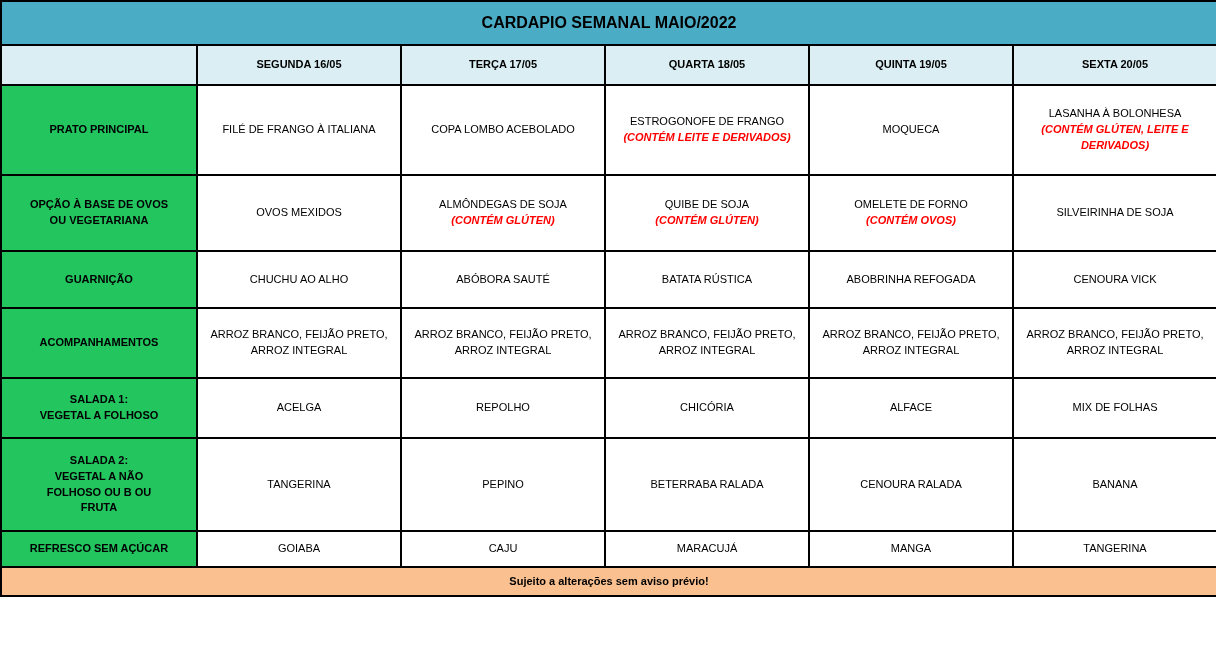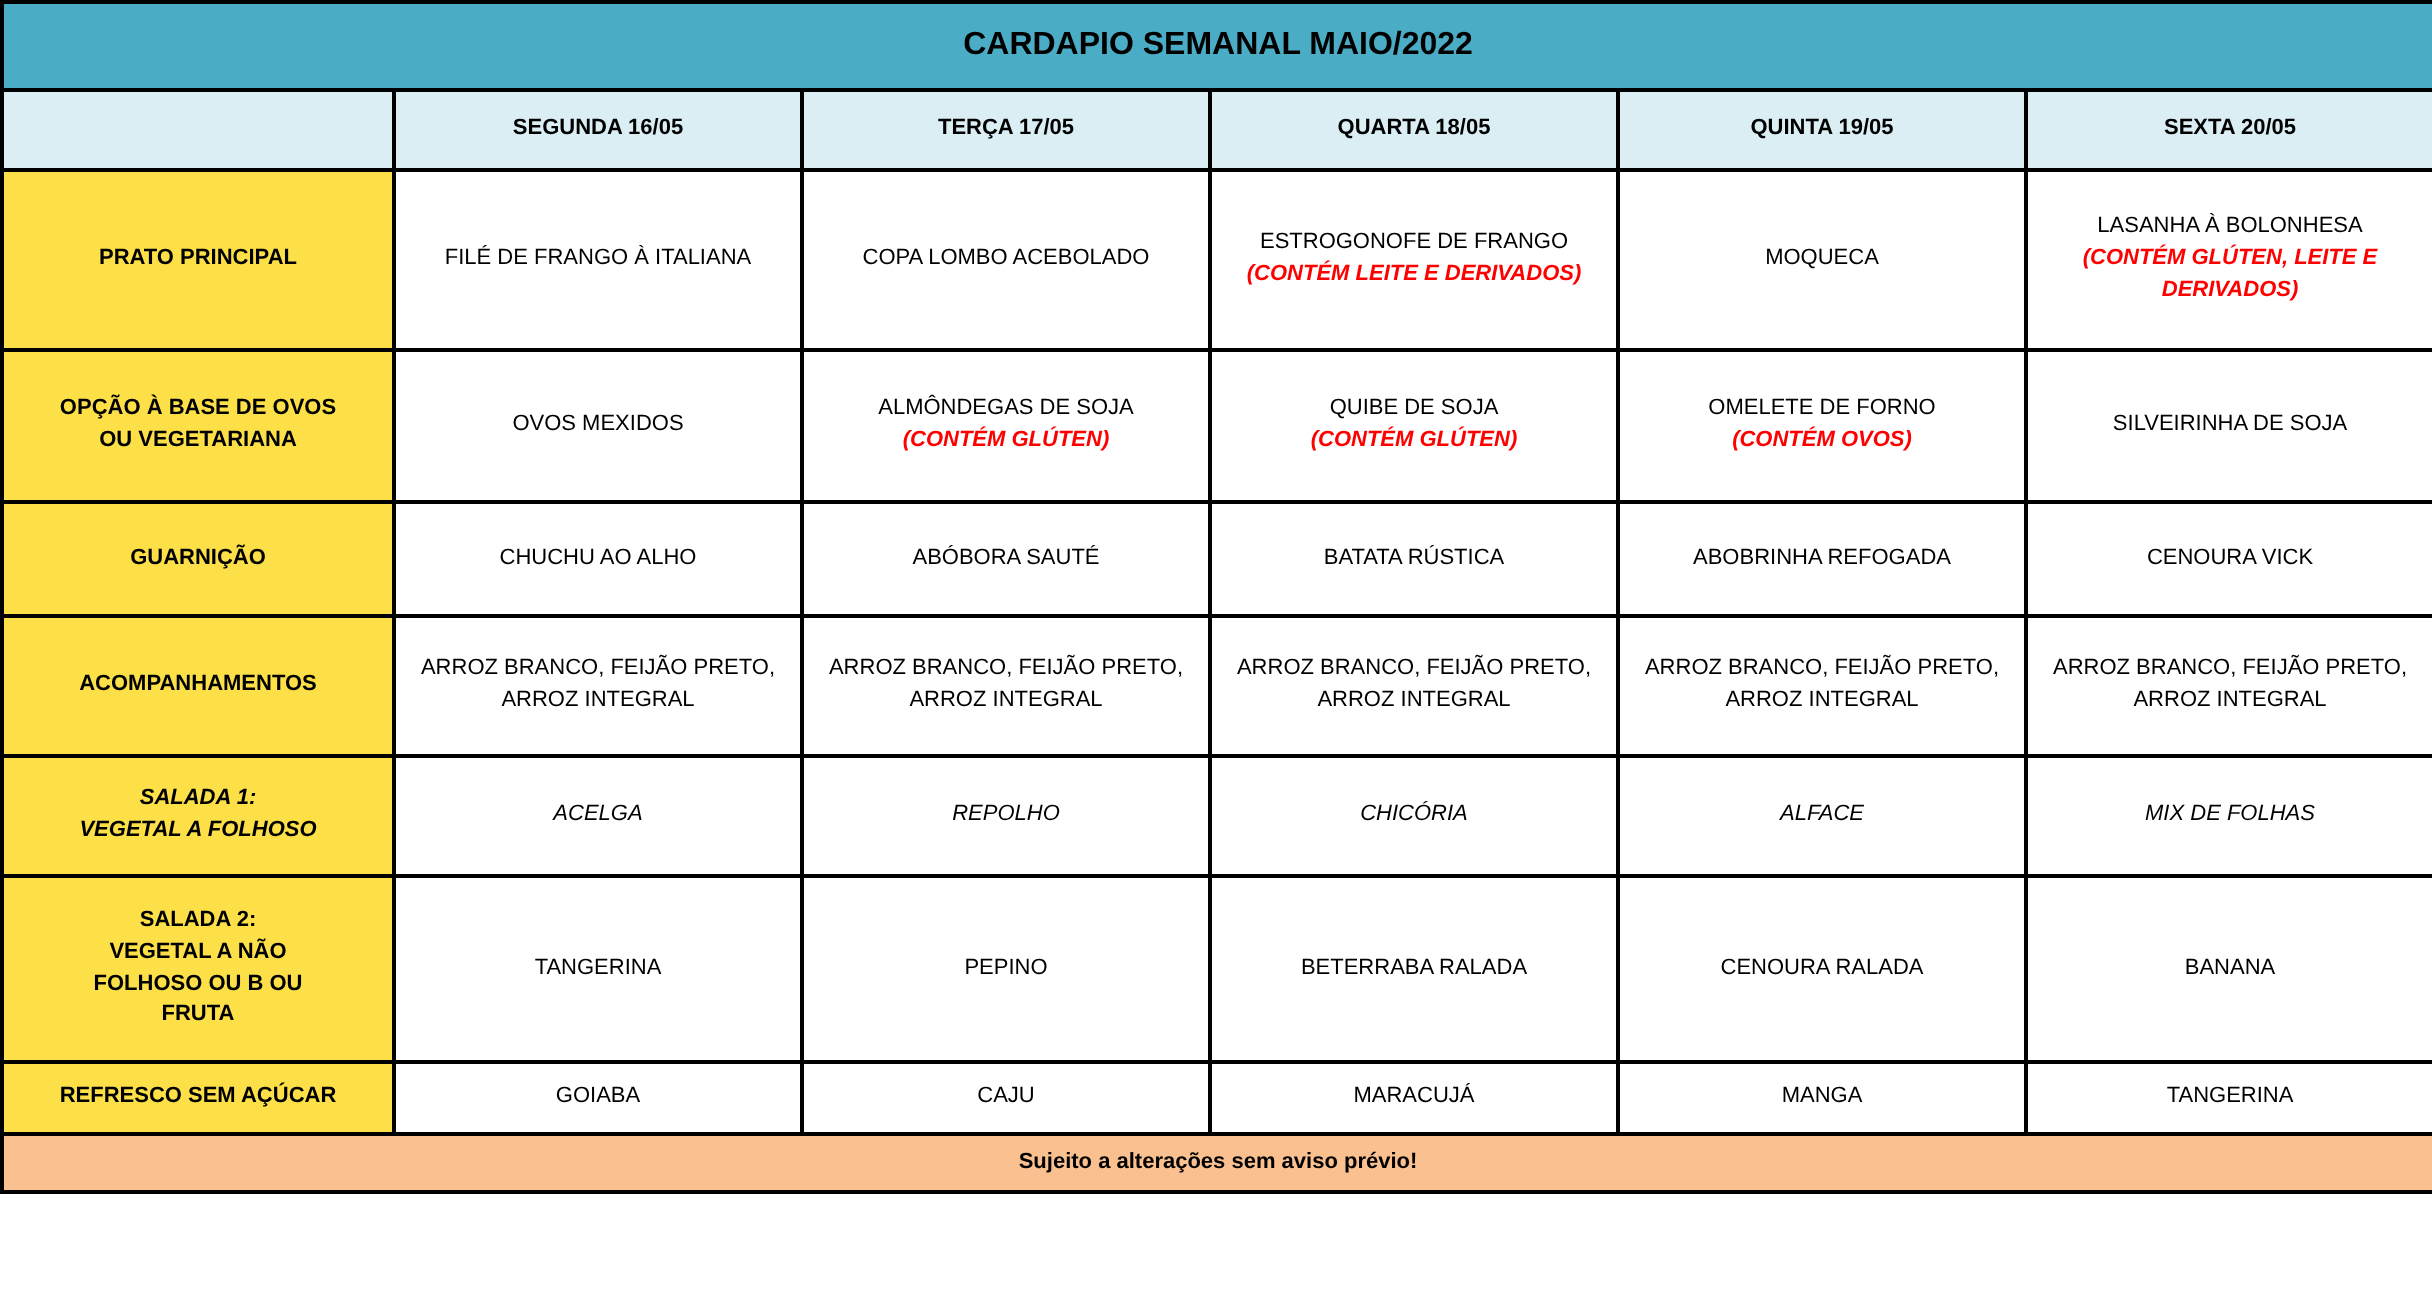--- a/index.html
+++ b/index.html
@@ -5,26 +5,26 @@
   html,body{margin:0;padding:0;background:#ffffff;}
   body{font-family:"Liberation Sans", sans-serif; -webkit-font-smoothing:antialiased;}
   .sheet{width:1216px; box-sizing:border-box;}
   table.menu{width:1216px; border-collapse:collapse; table-layout:fixed;}
   table.menu td{border:2px solid #000; text-align:center; vertical-align:middle;
     padding:2px 4px; box-sizing:border-box; color:#000; font-size:11px; line-height:1.45;
     overflow:hidden;}
   col.lbl{width:196px;} col.day{width:204px;}
   tr.title-row td{background:#4BACC6; font-weight:bold; font-size:16px; height:44px;}
   tr.dayhdr td{background:#DAEEF3; font-weight:bold; height:40px;}
-  td.rowlabel{background:#fde047; font-weight:bold; white-space:pre-line;}
+  td.rowlabel{background:#22c55e; font-weight:bold; white-space:pre-line;}
   td.datacell{background:#ffffff; font-weight:normal;}
   .allergen{display:block; color:#FF0000; font-weight:bold; font-style:italic;}
   .allergen:empty{display:none;}
   tr.r0{height:90px;} tr.r1{height:76px;} tr.r2{height:57px;} tr.r3{height:70px;}
-  tr.r4{height:60px;font-style:italic;} tr.r5{height:93px;} tr.r6{height:50px;} tr.r7{height:36px;}
+  tr.r4{height:60px;} tr.r5{height:93px;} tr.r6{height:50px;} tr.r7{height:36px;}
   tr.footer-row td{background:#FAC090; font-weight:bold; height:29px;}
 </style>
 </head>
 <body>
 
 <div class="sheet">
 <table class="menu">
   <colgroup>
     <col class="lbl">
         <col class="day">

